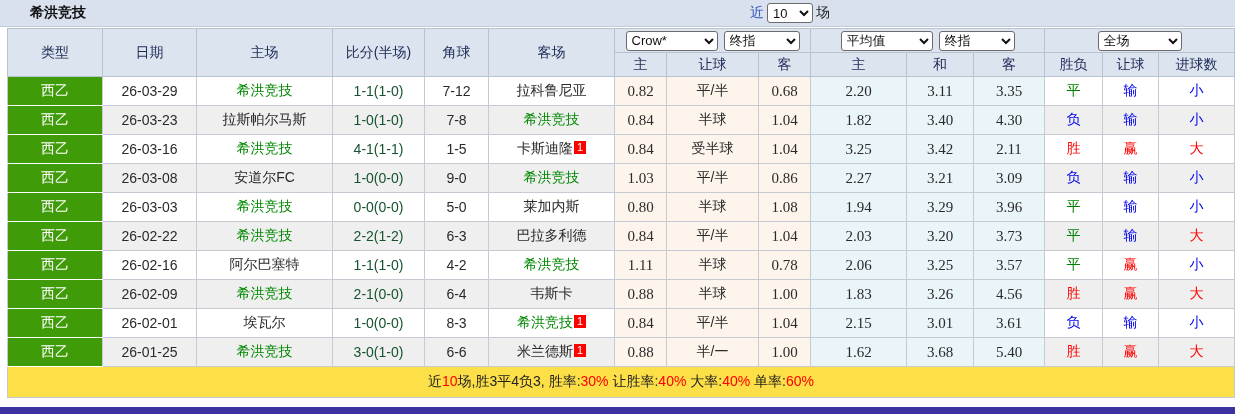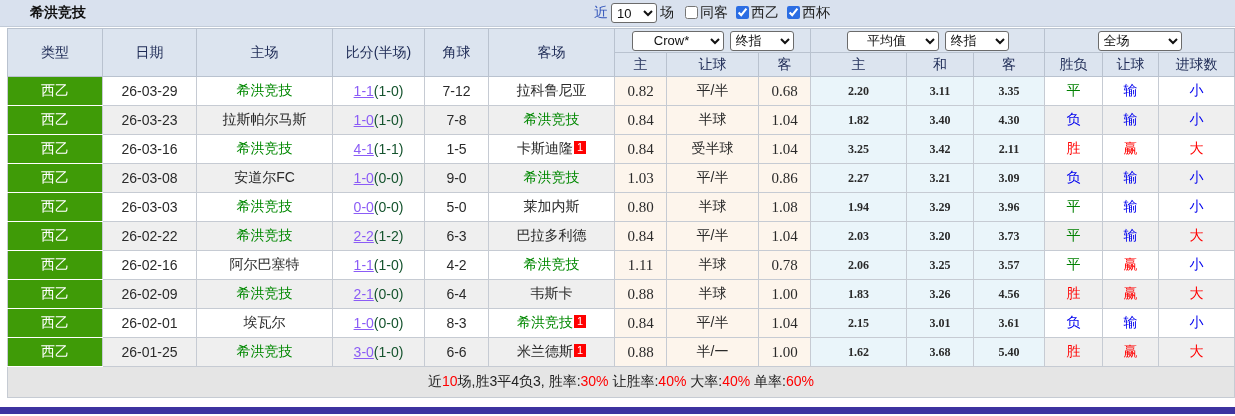--- a/index.html
+++ b/index.html
@@ -29,55 +29,54 @@
   
   .tablewrap { margin:1px 1px 0 7px; }
   table { border-collapse:collapse; table-layout:fixed; width:1227px; }
   th, td { border:1px solid #c6cbd3; overflow:hidden; white-space:nowrap; }
   thead th {
     background:#dce4ef; color:#1d2a55; font-weight:normal;
     height:24px; border-color:#b9c2cf;
   }
   .grp-cell { text-align:center; }
   .grp-cell select { margin:0 3px; }
-  .sel-main { width:92px;text-align:center; }
-  .sel-final { width:64px; }
+  .sel-main { width:92px; }
+  .sel-final { width:76px; }
   .sel-full { width:84px; }
   tbody td { height:29px; text-align:center; color:#2a2a2a; }
   tbody tr:nth-child(even) td { background:#efefef; }
   tbody tr:nth-child(odd) td { background:#ffffff; }
   tbody td.league { background:#3f9b07 !important; color:#fff; border-bottom-color:#fff; border-top-color:#fff; }
   tbody td.crowcell { background:#fdf5ec !important; font-family:"Liberation Serif",serif; font-size:15px; }
   tbody td.crowcell.handicap { font-family:"Liberation Sans",sans-serif; font-size:14px; }
-  tbody td.avgcell { background:#eaf5fa !important; font-family:"Liberation Serif",serif; font-size:12px;font-weight:bold; }
+  tbody td.avgcell { background:#eaf5fa !important; font-family:"Liberation Serif",serif; font-size:15px; }
   .self { color:#008800; }
-  .score-main { color:#8b5cf6;text-decoration:underline; }
+  .score-main { color:#14532d; }
   .score-half { color:#14532d; }
   .badge {
     display:inline-block; background:#ff0000; color:#fff; font-size:11px;
     line-height:13px; padding:0 3px; vertical-align:2px; margin-left:1px;
   }
   .c-red { color:#ff0000; } .c-blue { color:#0000ee; } .c-green { color:#008000; }
-  tfoot td { height:31px; text-align:center; background:#e5e5e5; color:#222; }
+  tfoot td { height:31px; text-align:center; background:#fde047; color:#222; }
   tfoot .red { color:#ff0000; }
   
   .bottombar { position:absolute; left:0; top:407px; width:1235px; height:7px; background:#3d33a0; }
 </style>
 </head>
 <body>
 
 <div class="topbar">
   <span class="title">希洪竞技</span>
   <span class="controls">
     <span class="near-label">近</span>
     <select class="matches-select">
       <option>10</option>
     </select>
     <span>场</span>
-    <span id="filters"><input type="checkbox" style=""><span>同客</span><input type="checkbox" checked="" style=""><span>西乙</span><input type="checkbox" checked="" style=""><span>西杯</span></span>
   </span>
 </div>
 
 <div class="tablewrap">
 <table>
   <colgroup>
     <col style="width:95px">
         <col style="width:94px">
         <col style="width:136px">
     <col style="width:92px">

